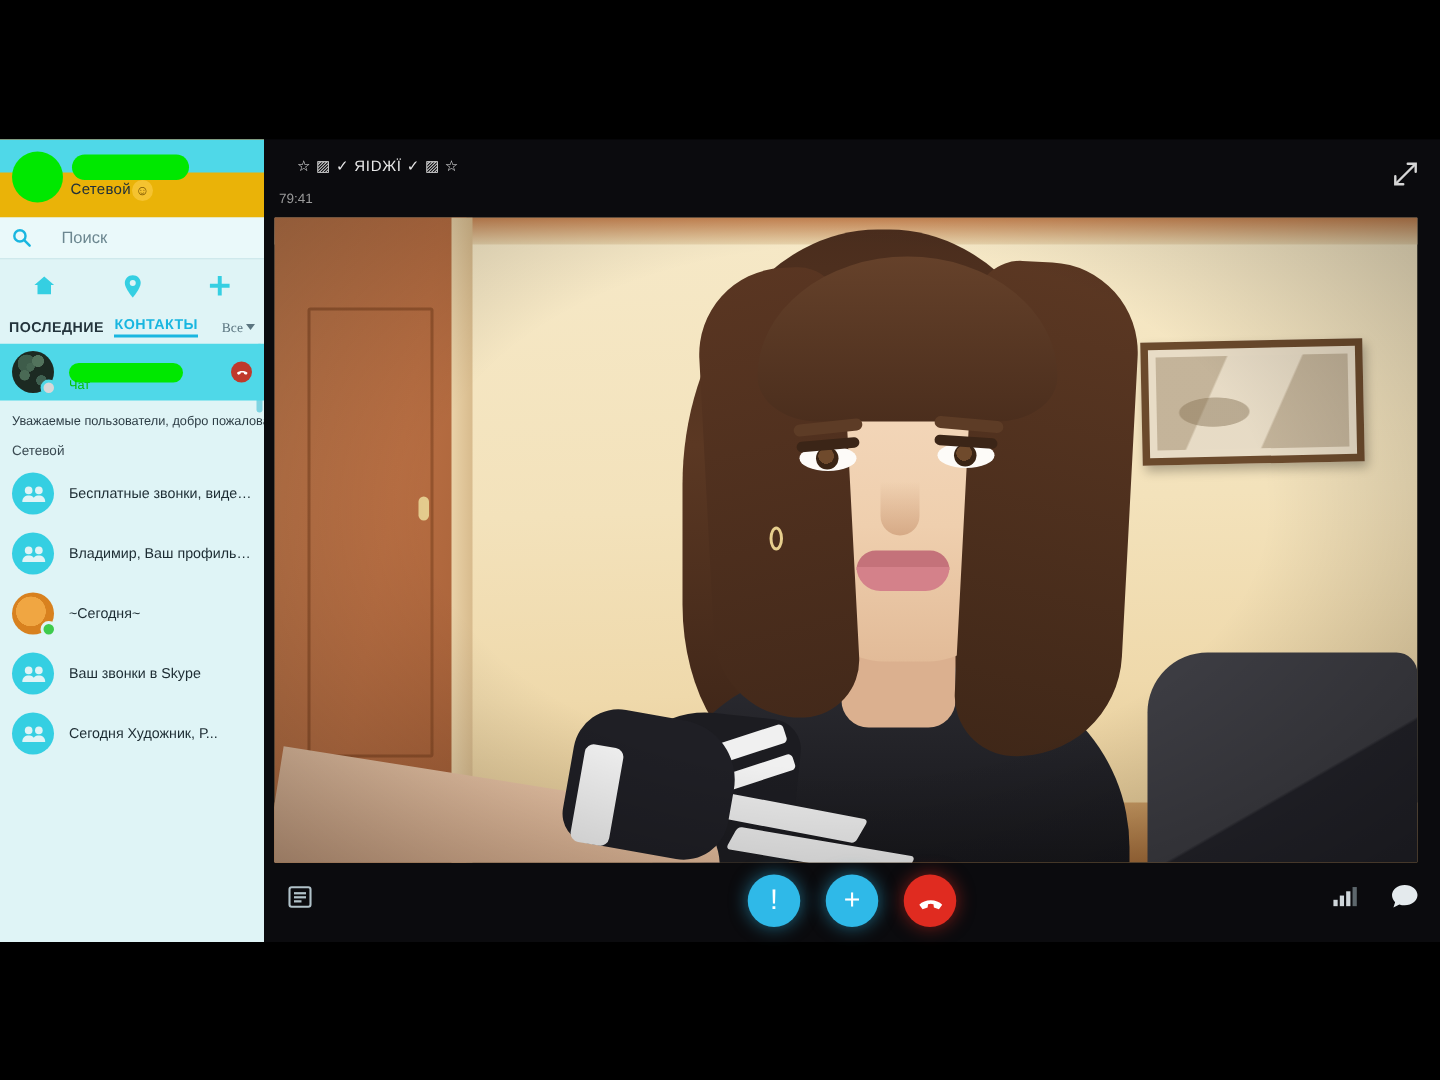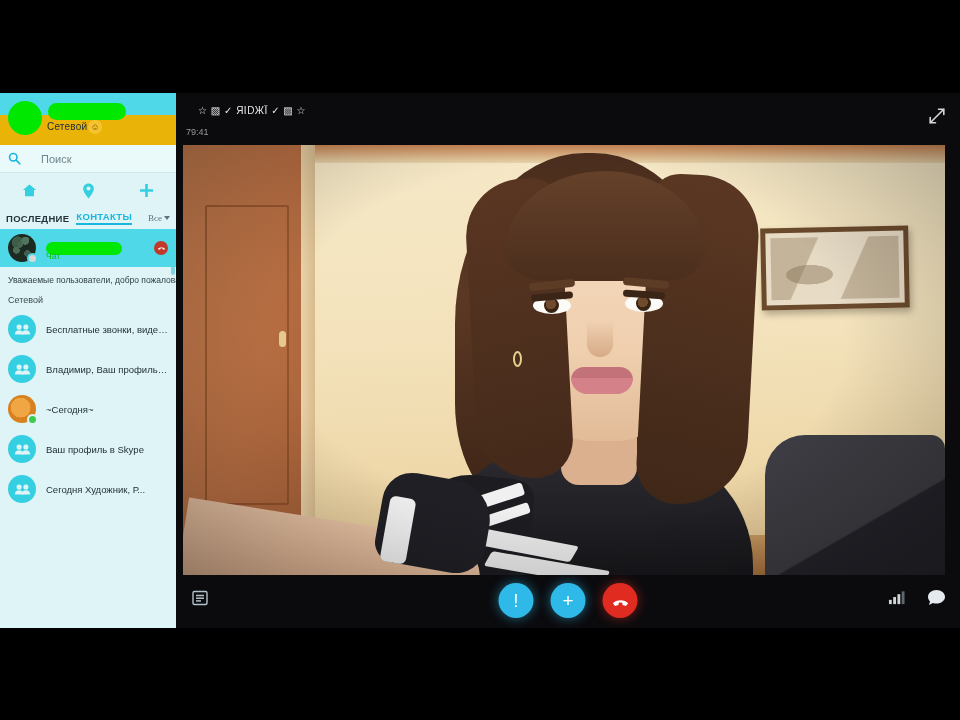--- a/index.html
+++ b/index.html
@@ -688,21 +688,21 @@
           <div class="av">
             <div class="av-inner av-teal">
               <svg width="17" height="13" viewBox="0 0 20 14">
                 <circle cx="6" cy="4" r="3" fill="#dff4f6"></circle>
                   <circle cx="14" cy="4" r="3" fill="#dff4f6"></circle>
                 <path d="M1 13 C1 9.5 3.3 8 6 8 C8.7 8 11 9.5 11 13 Z" fill="#dff4f6"></path>
                 <path d="M9 13 C9 9.5 11.3 8 14 8 C16.7 8 19 9.5 19 13 Z" fill="#dff4f6"></path>
               </svg>
             </div>
           </div>
-          <div class="lname">Ваш профиль в Skype</div>
+          <div class="lname">Ваш звонки в Skype</div>
         </div>
 
         <div class="lrow">
           <div class="av">
             <div class="av-inner av-teal">
               <svg width="17" height="13" viewBox="0 0 20 14">
                 <circle cx="6" cy="4" r="3" fill="#dff4f6"></circle>
                   <circle cx="14" cy="4" r="3" fill="#dff4f6"></circle>
                 <path d="M1 13 C1 9.5 3.3 8 6 8 C8.7 8 11 9.5 11 13 Z" fill="#dff4f6"></path>
                 <path d="M9 13 C9 9.5 11.3 8 14 8 C16.7 8 19 9.5 19 13 Z" fill="#dff4f6"></path>

